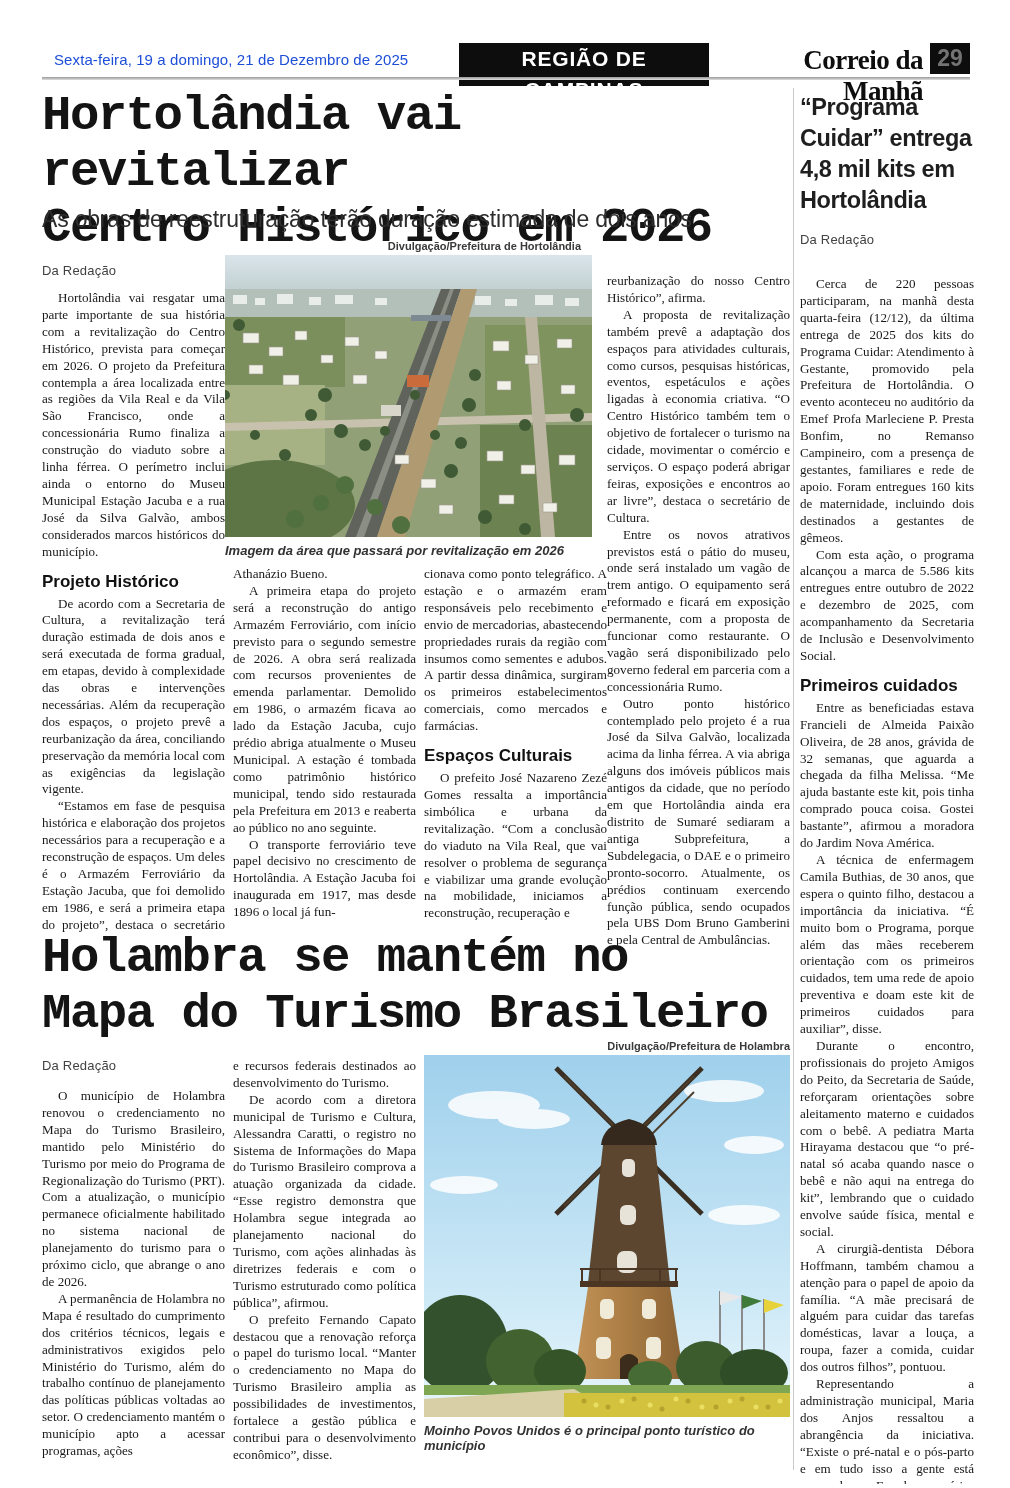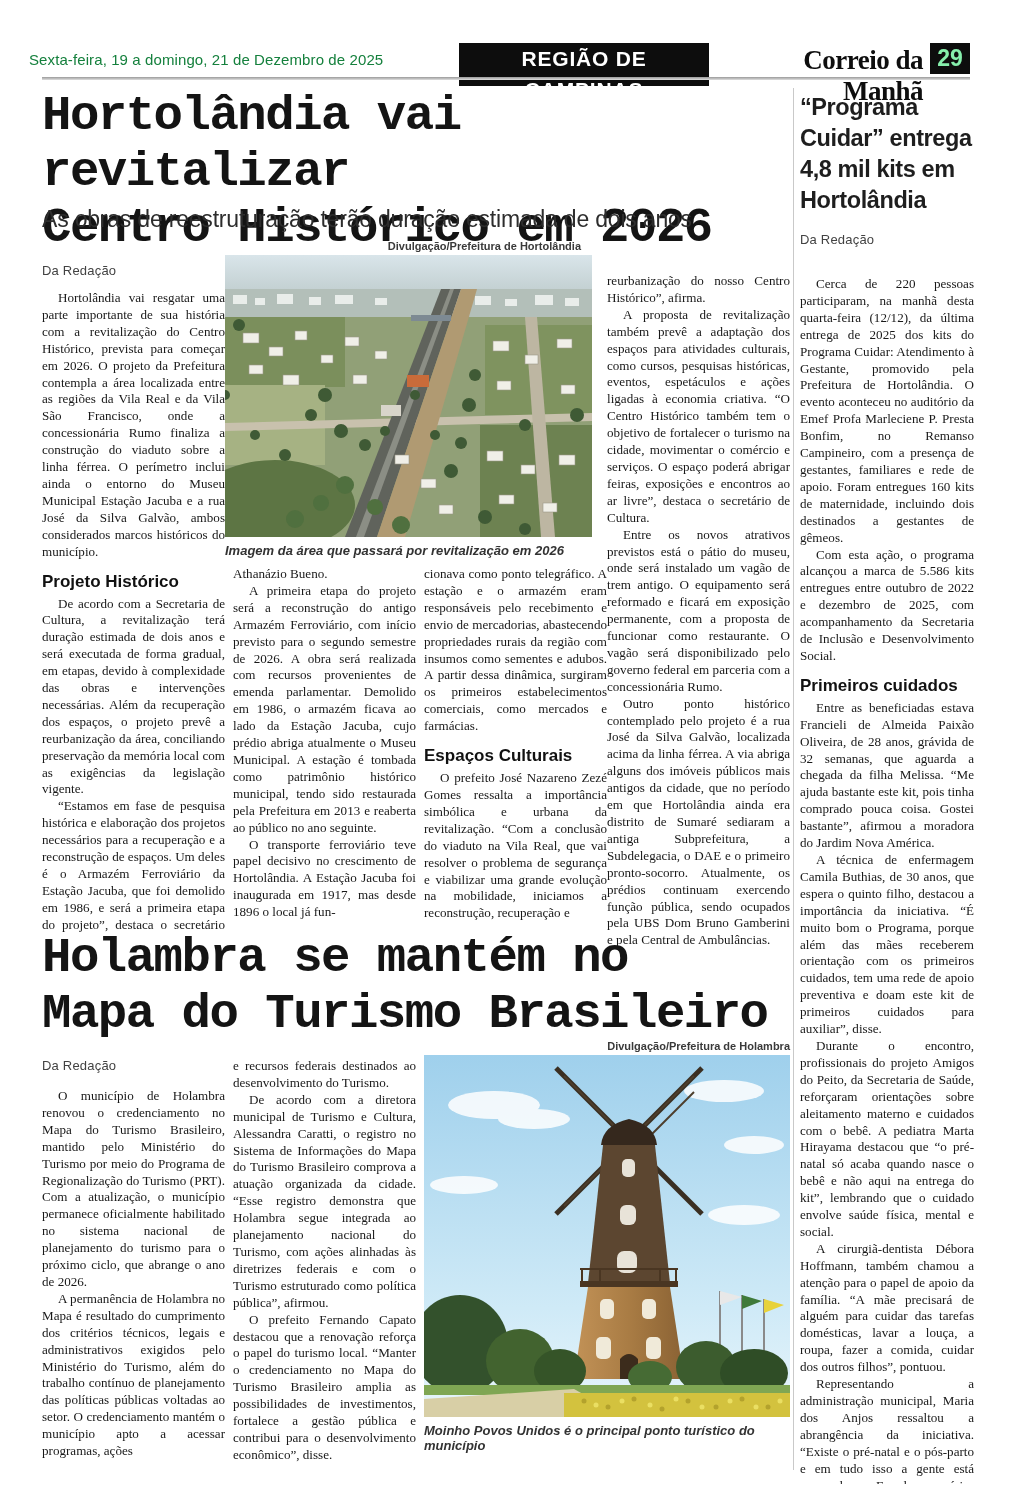--- a/index.html
+++ b/index.html
@@ -2,26 +2,26 @@
 <html lang="pt"><head>
 <meta charset="utf-8">
 <style>
   * { margin:0; padding:0; box-sizing:border-box; }
   body { background:#ffffff; }
   .page {
     position:relative; width:1010px; height:1488px; background:#ffffff;
     font-family:"Liberation Serif", serif; color:#1a1a1a; overflow:hidden;
   }
   
-  .hdr-date { position:absolute; left:29px; top:51px; font:15px "Liberation Sans", sans-serif; color:#15803d; letter-spacing:.1px; }
+  .hdr-date { position:absolute; left:54px; top:51px; font:15px "Liberation Sans", sans-serif; color:#1d4ed8; letter-spacing:.1px; }
   .hdr-section { position:absolute; left:459px; top:43px; width:250px; height:43px; background:#0d0d0d; color:#ffffff;
     font:bold 21px "Liberation Sans", sans-serif; text-align:center; line-height:31px; letter-spacing:.8px; }
   .hdr-masthead { position:absolute; left:735px; top:45px; width:188px; text-align:right;
     font:bold 27px "Liberation Serif", serif; color:#0e0e0e; letter-spacing:-.5px; }
-  .hdr-pagenum { position:absolute; left:930px; top:43px; width:40px; height:31px; background:#0d0d0d; color:#86efac;
+  .hdr-pagenum { position:absolute; left:930px; top:43px; width:40px; height:31px; background:#0d0d0d; color:#737373;
     font:bold 23px "Liberation Sans", sans-serif; text-align:center; line-height:31px; }
   .hdr-rule { position:absolute; left:42px; top:77px; width:928px; height:3px;
     background:linear-gradient(#9a9a9a,#dedede); }
   
   .headline { position:absolute; left:42px; width:752px; font-family:Liberation Mono, monospace;
     font-weight:700; font-size:49px; line-height:56px; letter-spacing:-1.5px; color:#141414; }
   .headline.main { top:88px; }
   .headline.holambra { top:930px; }
   .subhead { position:absolute; left:42px; top:206px; width:752px;
     font:23px "Liberation Sans", sans-serif; color:#2d2d2d; letter-spacing:-.2px; }

